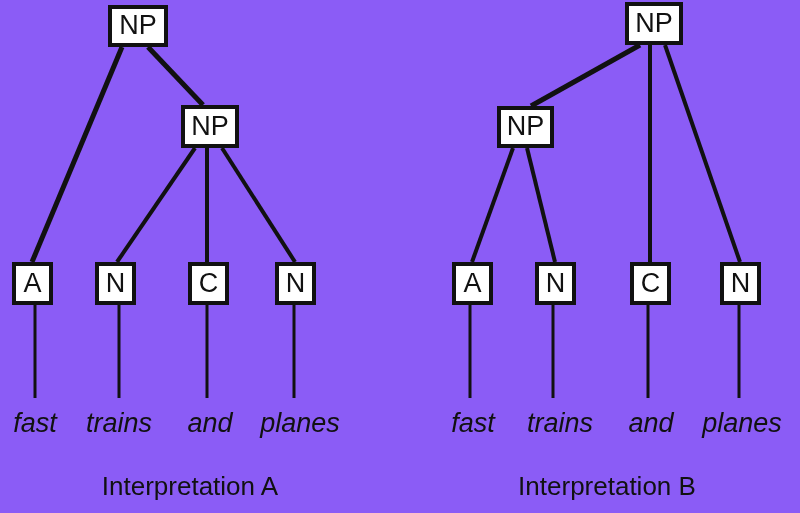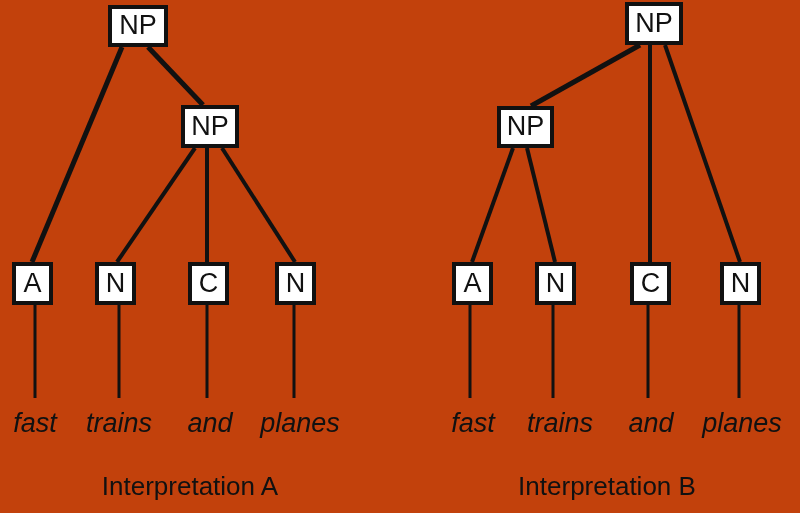--- a/index.html
+++ b/index.html
@@ -54,21 +54,21 @@
   .caption-label {
     font-family: "Liberation Sans", sans-serif;
     font-size: 26px;
     fill: #111111;
     text-anchor: middle;
   }
 </style>
 </head>
 <body style="background: rgb(255, 255, 255);">
 
-<div id="canvas" style="background: #c2410c;">
+<div id="canvas" style="background: #8b5cf6;">
   <svg class="tree-layer" id="tree-layer" viewBox="0 0 800 513" xmlns="http://www.w3.org/2000/svg">
       <g>
         <line x1="122" y1="47" x2="32" y2="262" stroke-width="5" class="edge-line"></line>
         <line x1="148" y1="47" x2="203" y2="105" stroke-width="5" class="edge-line"></line>
         <line x1="195" y1="148" x2="117" y2="262" stroke-width="4" class="edge-line"></line>
         <line x1="207" y1="148" x2="207" y2="262" stroke-width="4" class="edge-line"></line>
         <line x1="222" y1="148" x2="295" y2="262" stroke-width="4" class="edge-line"></line>
         <line x1="35" y1="305" x2="35" y2="398" stroke-width="3" class="stem-line"></line>
         <line x1="119" y1="305" x2="119" y2="398" stroke-width="3" class="stem-line"></line>
         <line x1="207" y1="305" x2="207" y2="398" stroke-width="3" class="stem-line"></line>

